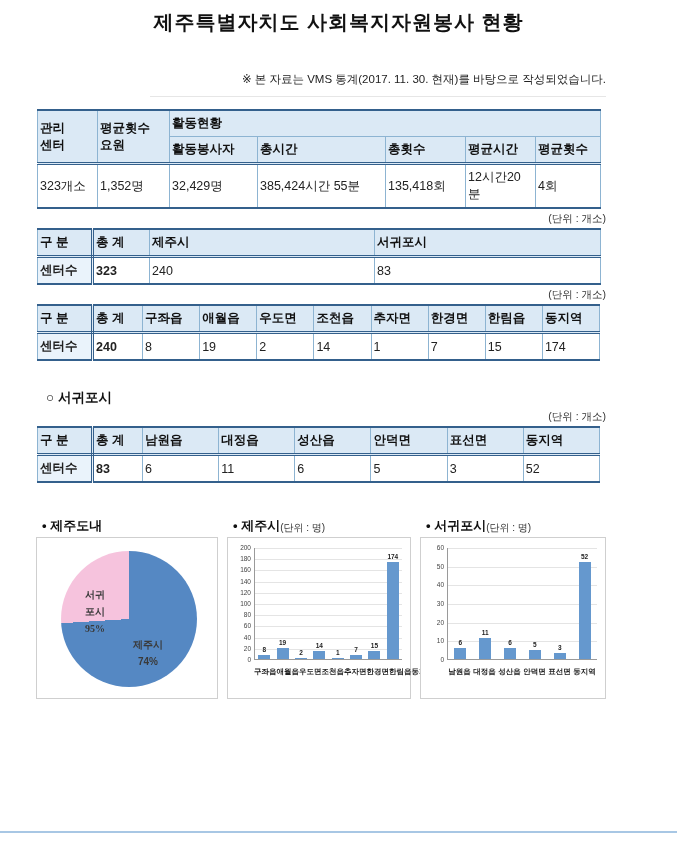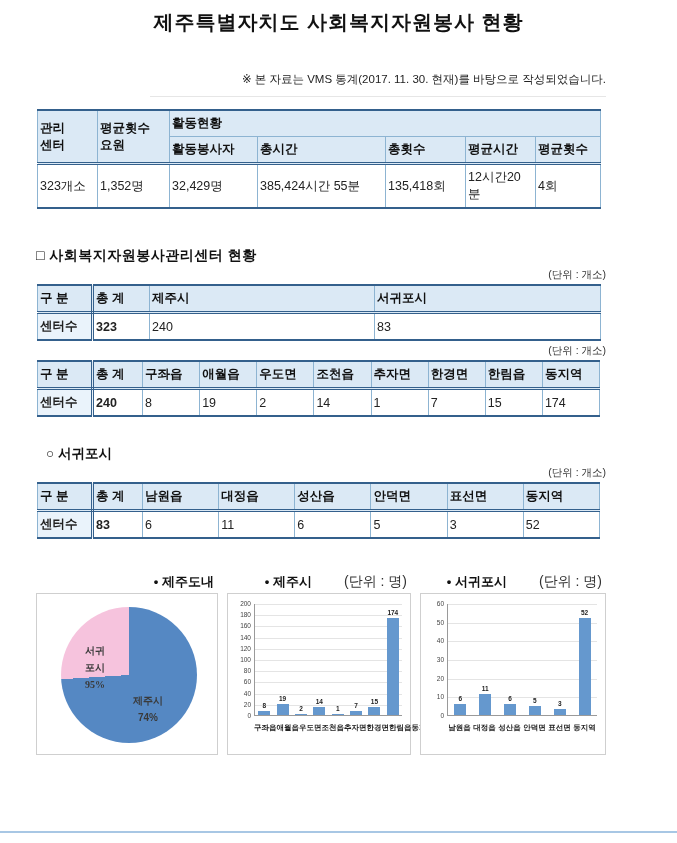--- a/index.html
+++ b/index.html
@@ -24,23 +24,23 @@
   .doc-table .rowhead { background:#EAF3FB; font-weight:bold; }
   .doc-table .total-val { font-weight:bold; }
   .hdr-bottom { border-bottom:3px double #34608C !important; }
   .dbl-right { border-right:3px double #34608C !important; }
   .pre { white-space:pre-line; line-height:1.35; }
   .t1 { margin-top:12px; }
   .rt { margin-top:1px; }
 
   .charts { display:flex; margin:34px 0 0 36px; gap:9px; }
   .chart-block { display:flex; flex-direction:column; }
-  .chart-title-row { display:flex; justify-content:flex-end; align-items:flex-end; height:20px; padding:0 4px 2px 6px; }
+  .chart-title-row { display:flex; justify-content:flex-start; align-items:flex-end; height:20px; padding:0 4px 2px 6px; }
   .chart-title { font-size:13px; font-weight:bold; color:#111; }
-  .chart-unit { font-size:14px; color:#333;margin-left:32px; }
+  .chart-unit { font-size:10px; color:#333; }
   .chart-box { border:1px solid #cfcfcf; background:#fff; height:162px; position:relative; }
   .pie-box { width:182px; }
   .bar-box { width:184px; padding:10px 8px 4px 26px; }
 
   .pie { position:absolute; left:24px; top:13px; width:136px; height:136px; border-radius:50%; }
   .pie-label { position:absolute; text-align:center; font-size:10px; font-weight:600; color:#3a3a3a; line-height:1.7; }
   .pie-label-sgp { left:48px; top:48px;font-family:Liberation Serif, serif; }
   .pie-label-jeju { left:96px; top:98px; }
 
   .bar-plot { position:relative; height:112px; border-left:1px solid #9a9a9a; border-bottom:1px solid #9a9a9a; }
@@ -95,21 +95,20 @@
         <td>1,352명</td>
         <td>32,429명</td>
         <td>385,424시간 55분</td>
         <td>135,418회</td>
         <td>12시간20분</td>
         <td>4회</td>
       </tr>
     </tbody>
   </table>
 
-  <div class="sec-heading" style="margin-top:38px">□ 사회복지자원봉사관리센터 현황</div>
 
   <div class="unit-row">(단위 : 개소)</div>
   <table class="doc-table rt">
     <colgroup>
         <col style="width:55px">
         <col style="width:57px">
         <col style="width:225px">
         <col style="width:226px">
       </colgroup>
     <tbody>

